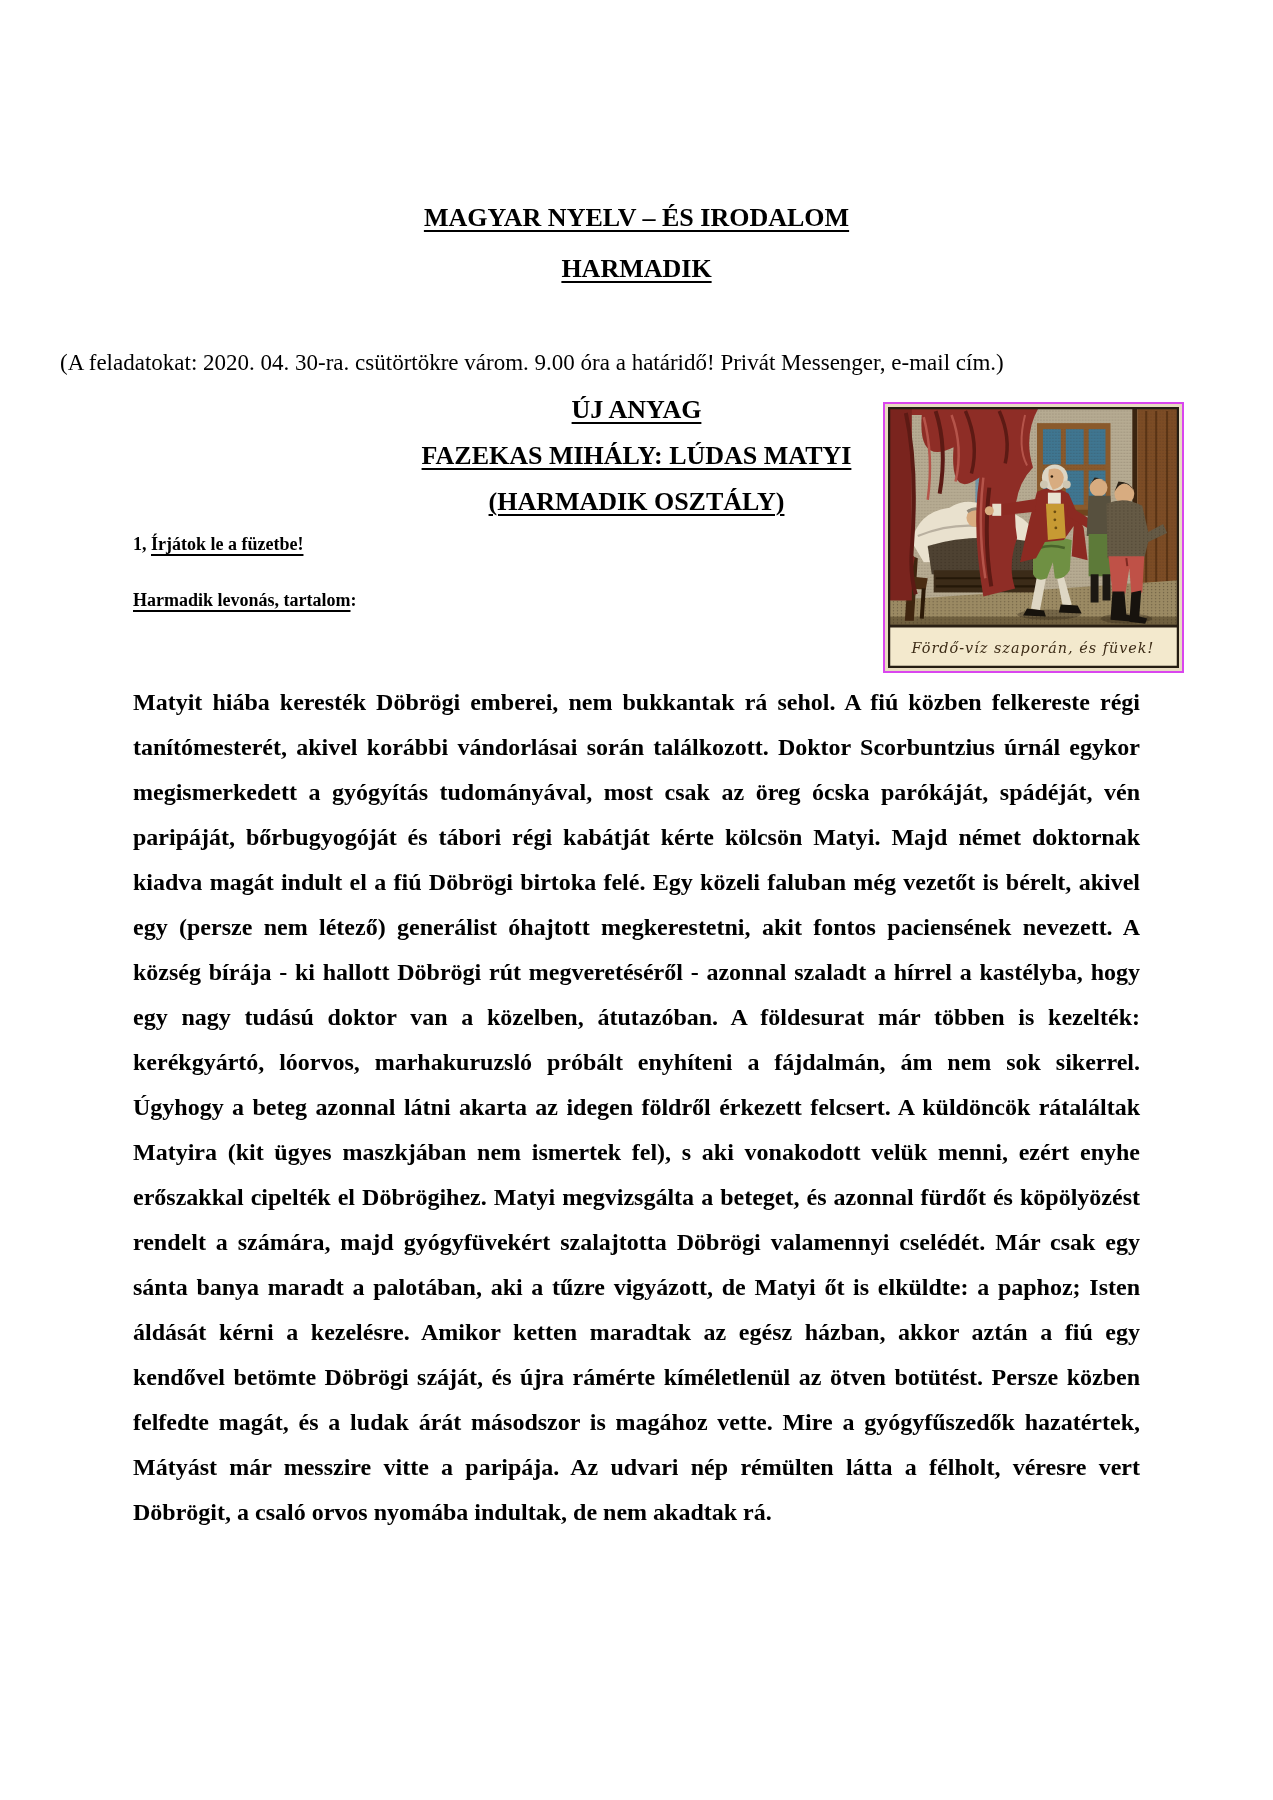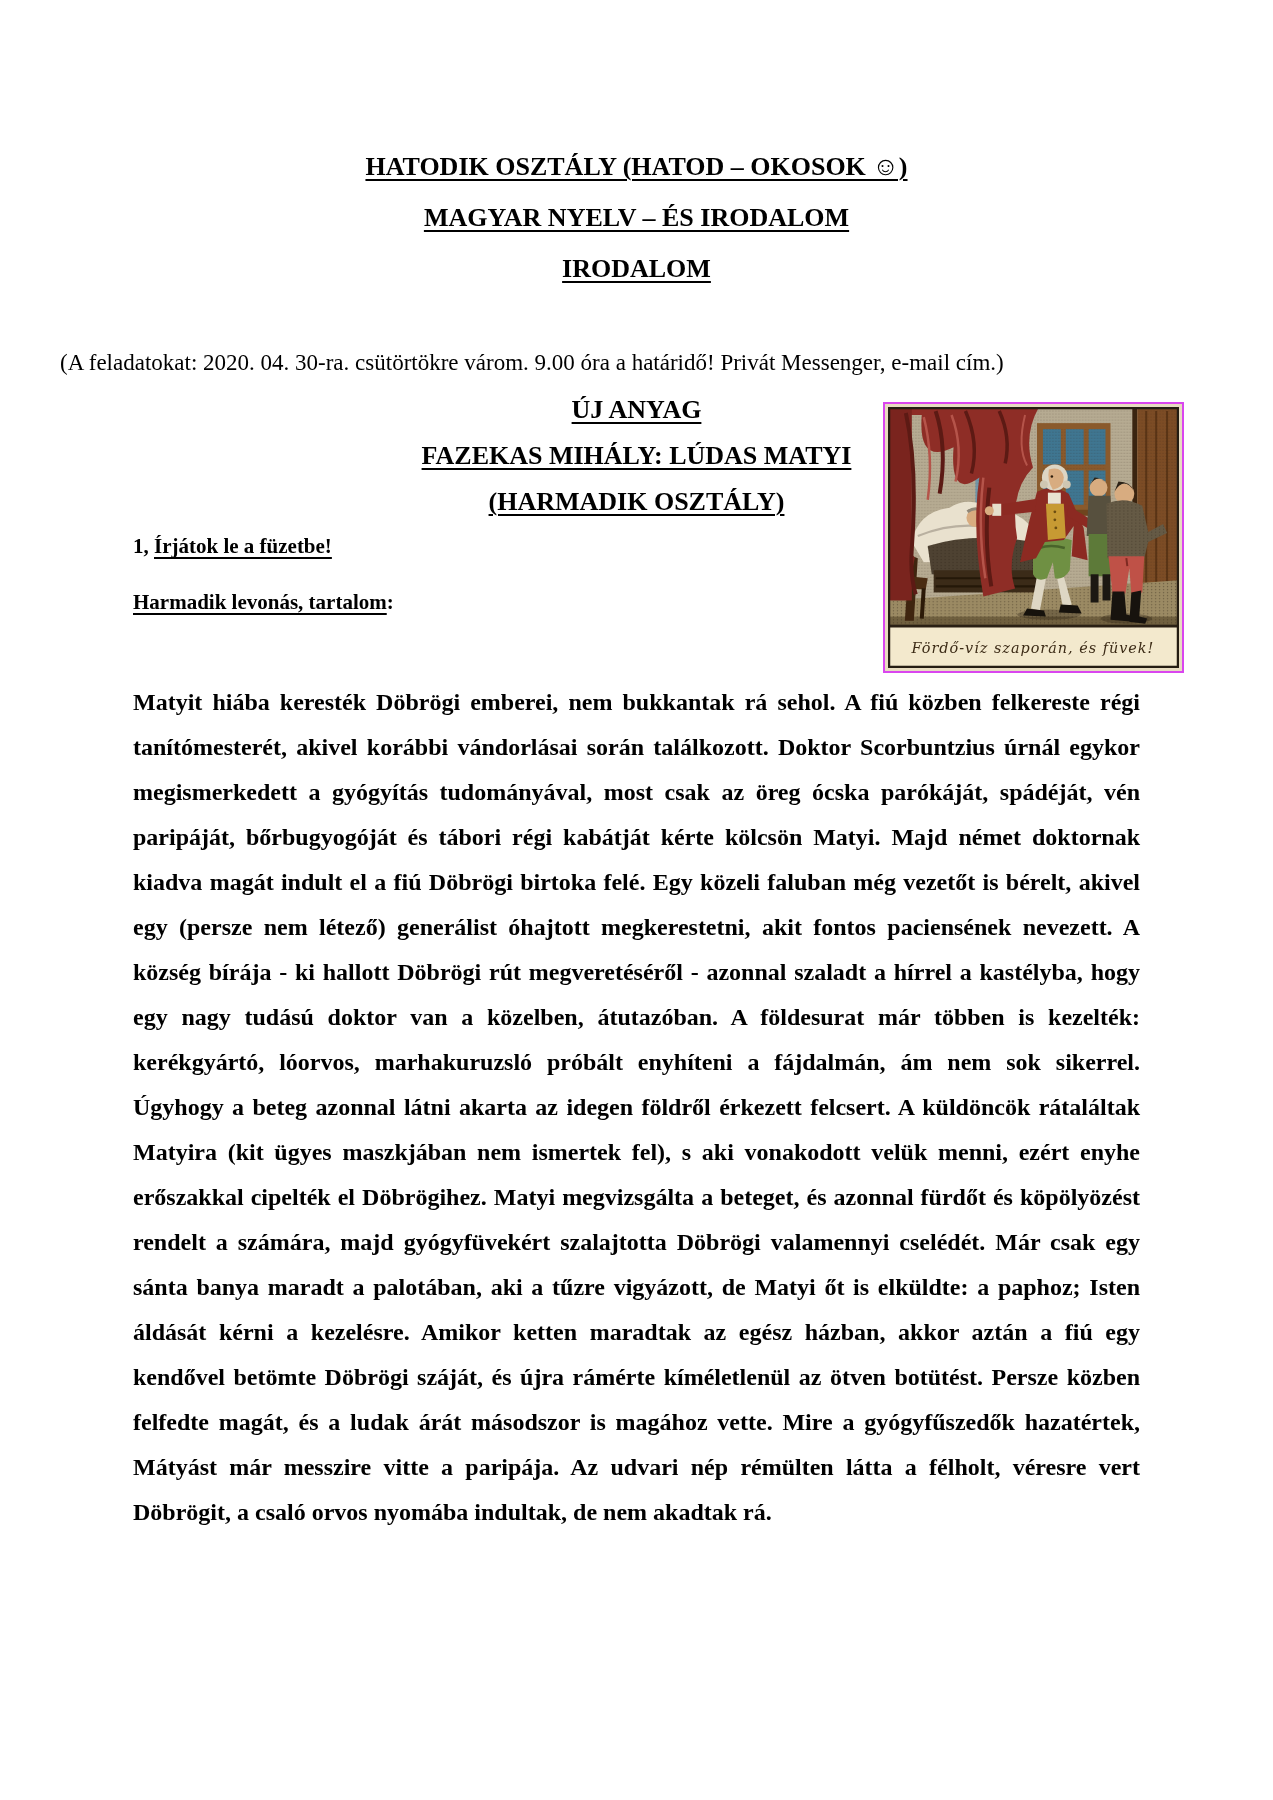--- a/index.html
+++ b/index.html
@@ -8,39 +8,38 @@
     font-family:"Liberation Serif","DejaVu Serif",serif; color:#000; overflow:hidden;
   }
   .line { position:absolute; left:133px; width:1007px; }
   .center { text-align:center; }
   .u { text-decoration:underline; text-decoration-thickness:2px; text-underline-offset:4px; }
   .h { font-size:26px; font-weight:bold; }
   .note {
     position:absolute; left:60px; width:1153px; text-align:left;
     font-size:23px; font-weight:normal; white-space:nowrap;
   }
-  .task { position:absolute; left:133px; font-size:21px; font-weight:bold; }
+  .task { position:absolute; left:133px; font-size:18px; font-weight:bold; }
   .bodytext {
     position:absolute; left:133px; top:680px; width:1007px; margin:0;
     font-size:24px; font-weight:bold; line-height:45px; text-align:justify;
   }
   .figure {
     position:absolute; left:883px; top:402px; width:301px; height:271px;
     box-sizing:border-box; border:2px solid #d946ef; background:#e7dcc0; padding:3px;
   }
   .figure svg { display:block; width:100%; height:100%; }
 </style>
 </head>
 <body>
 
 <div class="page">
 
-  <div class="line center h u" style="top:152px">HATODIK OSZTÁLY (HATOD – OKOSOK ☺)</div>
   <div class="line center h u" style="top:203px">MAGYAR NYELV – ÉS IRODALOM</div>
-  <div class="line center h u" style="top:254px">IRODALOM</div>
+  <div class="line center h u" style="top:254px">HARMADIK</div>
 
   <div class="note" style="top:350px">(A feladatokat: 2020. 04. 30-ra. csütörtökre várom. 9.00 óra a határidő! Privát Messenger, e-mail cím.)</div>
 
   <div class="line center h u" style="top:441px">FAZEKAS MIHÁLY: LÚDAS MATYI</div>
   <div class="line center h u" style="top:395px">ÚJ ANYAG</div>
   <div class="line center h u" style="top:487px">(HARMADIK OSZTÁLY)</div>
 
   <div class="task" style="top:534px"><span>1, </span><span class="u">Írjátok le a füzetbe!</span></div>
 
   <div class="task" style="top:590px"><span class="u">Harmadik levonás, tartalom</span><span>:</span></div>

